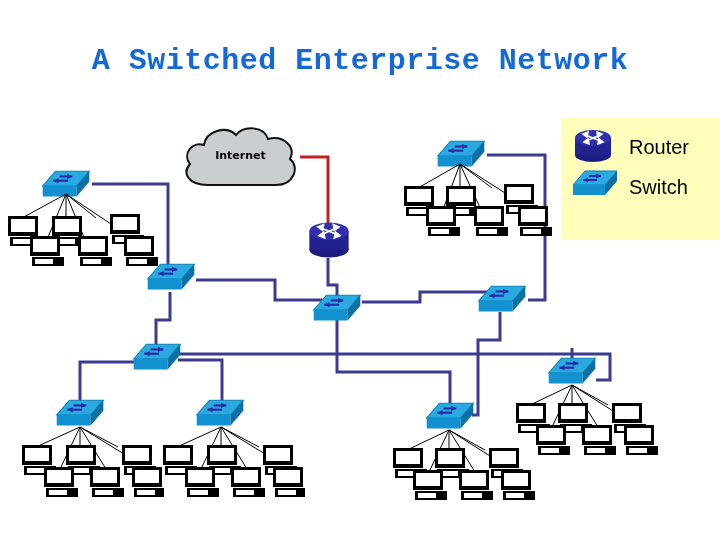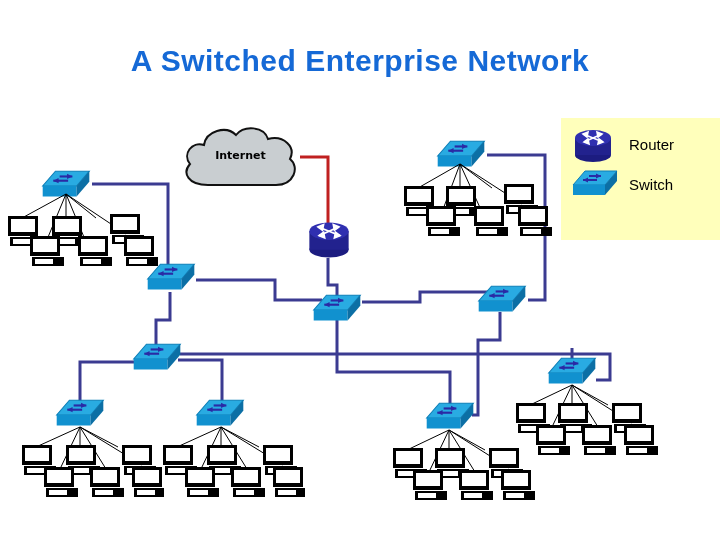--- a/index.html
+++ b/index.html
@@ -16,21 +16,21 @@
     height: 540px;
     background: #ffffff;
     overflow: hidden;
   }
   #title {
     position: absolute;
     left: 0;
     top: 44px;
     width: 720px;
     text-align: center;
-    font-family: Liberation Sans, sans-serif;
+    font-family: Liberation Mono, monospace;
     font-size: 30px;
     font-weight: bold;
     color: #1569d6;
     letter-spacing: 0.5px;
     white-space: nowrap;
   }
   #wires {
     position: absolute;
     left: 0;
     top: 0;
@@ -70,21 +70,21 @@
   }
   .legend-row {
     position: absolute;
     height: 38px;
   }
   .legend-row .legend-text {
     position: absolute;
     left: 58px;
     top: 8px;
     font-family: "Liberation Sans", sans-serif;
-    font-size: 15px;
+    font-size: 20px;
     color: #000000;
     white-space: nowrap;
   }
   #legend-router { left: 10px; top: 10px; }
   #legend-switch { left: 10px; top: 50px; }
   
   .switch-ico { position: absolute; }
   
   .router-ico { position: absolute; }
   .cluster { position: absolute; }

